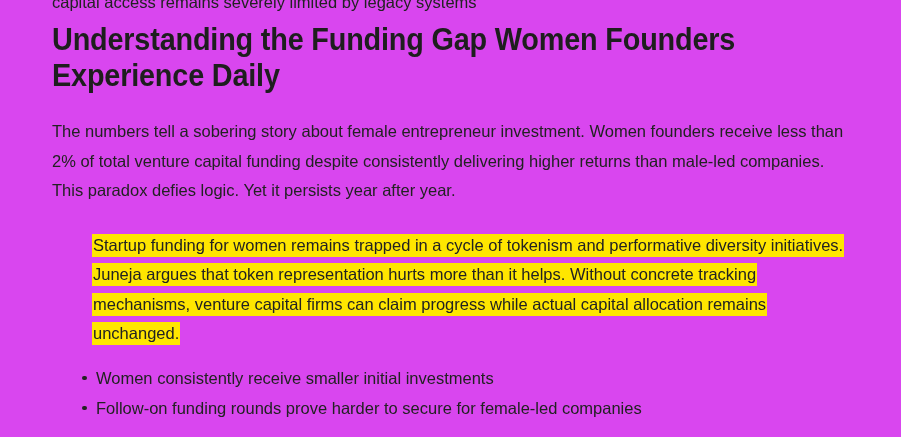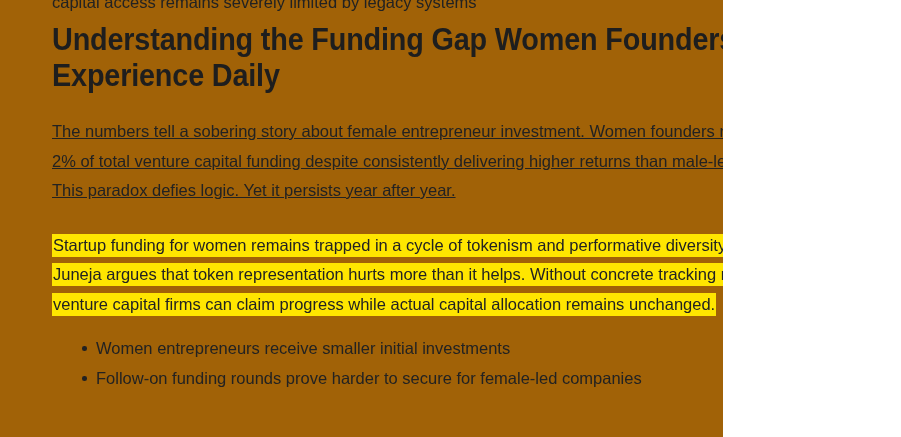--- a/index.html
+++ b/index.html
@@ -11,23 +11,23 @@
   body {
     width: 901px;
     height: 437px;
     overflow: hidden;
     font-family: "Liberation Sans", sans-serif;
     -webkit-font-smoothing: antialiased;
   }
 
   .page {
     position: relative;
-    width: 723px;
+    width: 901px;
     height: 437px;
-    background: #a16207;
+    background: #d946ef;
     overflow: hidden;
   }
 
   
   .clipped-top {
     position: absolute;
     left: 52px;
     top: -13px;
     width: 800px;
     font-size: 16.5px;
@@ -61,26 +61,26 @@
   .para {
     margin: 0;
     padding-top: 22px;
     font-size: 16.5px;
     line-height: 29.5px;
     color: #222222;
   }
 
   .para-intro {
     padding-top: 23px;
-    text-decoration: underline;
   }
 
   .para-highlight {
     padding-top: 25px;
     line-height: 29.5px;
+    margin-left: 40px;
   }
 
   .para-highlight mark {
     background: #ffe600;
     color: #222222;
     padding: 2px 1px 3px 1px;
     box-decoration-break: clone;
     -webkit-box-decoration-break: clone;
   }
 
@@ -123,18 +123,18 @@
   <div class="content">
 
     <h1 class="article-heading">Understanding the Funding Gap Women Founders Experience Daily</h1>
 
     <p class="para para-intro">The numbers tell a sobering story about female entrepreneur investment. Women founders receive less than 2% of total venture capital funding despite consistently delivering higher returns than male-led companies. This paradox defies logic. Yet it persists year after year.</p>
 
     <p class="para para-highlight"><mark>Startup funding for women remains trapped in a cycle of tokenism and performative diversity initiatives. Juneja argues that token representation hurts more than it helps. Without concrete tracking mechanisms, venture capital firms can claim progress while actual capital allocation remains unchanged.</mark></p>
 
 
     <ul class="bullet-list">
-      <li>Women entrepreneurs receive smaller initial investments</li>
+      <li>Women consistently receive smaller initial investments</li>
       <li>Follow-on funding rounds prove harder to secure for female-led companies</li>
     </ul>
 
   </div>
 </div>
 
 </body></html>

